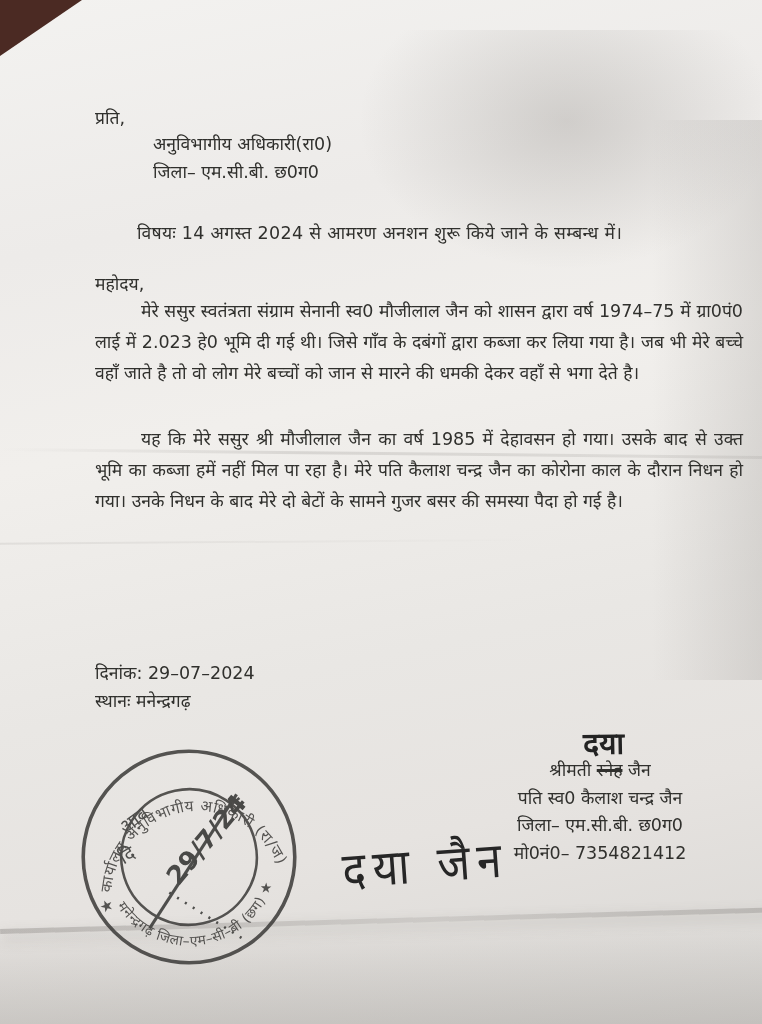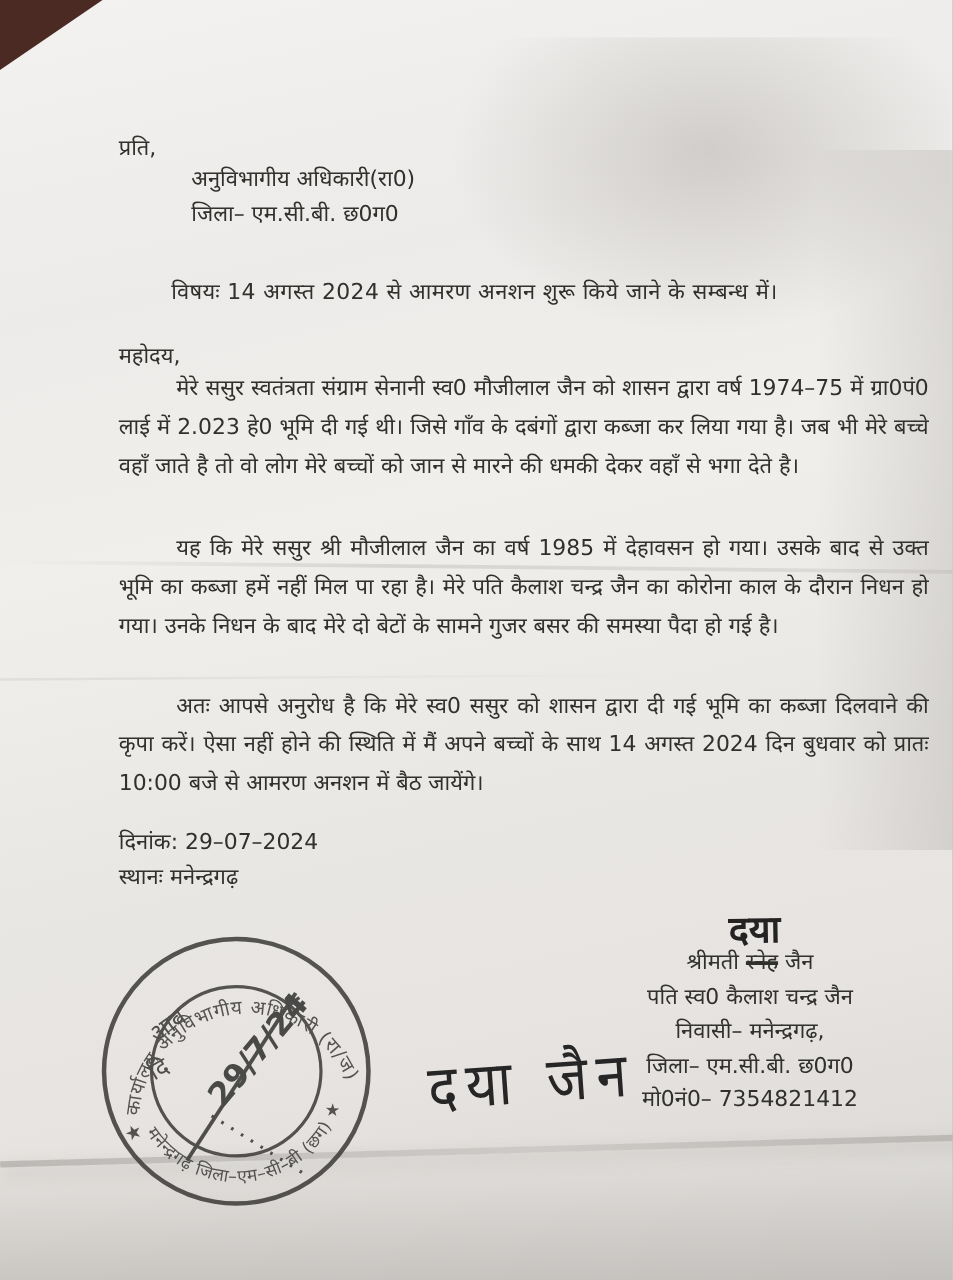--- a/index.html
+++ b/index.html
@@ -88,33 +88,31 @@
     <div>अनुविभागीय अधिकारी(रा0)</div>
     <div>जिला– एम.सी.बी. छ0ग0</div>
   </div>
 
   <div class="t subject">विषयः 14 अगस्त 2024 से आमरण अनशन शुरू किये जाने के सम्बन्ध में।</div>
 
   <div class="t greeting">महोदय,</div>
 
   <div class="t para para-1">मेरे ससुर स्वतंत्रता संग्राम सेनानी स्व0 मौजीलाल जैन को शासन द्वारा वर्ष 1974–75 में ग्रा0पं0 लाई में 2.023 हे0 भूमि दी गई थी। जिसे गॉंव के दबंगों द्वारा कब्जा कर लिया गया है। जब भी मेरे बच्चे वहॉं जाते है तो वो लोग मेरे बच्चों को जान से मारने की धमकी देकर वहॉं से भगा देते है।</div>
   <div class="t para para-2">यह कि मेरे ससुर श्री मौजीलाल जैन का वर्ष 1985 में देहावसन हो गया। उसके बाद से उक्त भूमि का कब्जा हमें नहीं मिल पा रहा है। मेरे पति कैलाश चन्द्र जैन का कोरोना काल के दौरान निधन हो गया। उनके निधन के बाद मेरे दो बेटों के सामने गुजर बसर की समस्या पैदा हो गई है।</div>
-  <div class="t para para-3">अतः आपसे अनुरोध है कि मेरे स्व0 ससुर को शासन द्वारा दी गई भूमि का कब्जा दिलवाने की कृपा करें। ऐसा नहीं होने की स्थिति में मैं अपने बच्चों के साथ 14 अगस्त 2024 दिन बुधवार को प्रातः 10:00 बजे से आमरण अनशन में बैठ जायेंगे।</div>
 
   <div class="t dateline">दिनांक: 29–07–2024</div>
   <div class="t placeline">स्थानः मनेन्द्रगढ़</div>
 
   <div class="t sig-col">
     <div>
       <span>श्रीमती</span>
       <span class="struck">स्नेह</span>
       <span>जैन</span>
     </div>
     <div>पति स्व0 कैलाश चन्द्र जैन</div>
-    <div>निवासी– मनेन्द्रगढ़,</div>
     <div>जिला– एम.सी.बी. छ0ग0</div>
     <div>मो0नं0– 7354821412</div>
   </div>
 
   <div class="t hand hand-daya">दया</div>
   <div class="hand hand-signature">दया जैन</div>
 
   <svg class="stamp" viewBox="-112 -112 224 224">
     <circle r="103" fill="none" stroke="#403f3d" stroke-width="3.5"></circle>
     <circle r="66" fill="none" stroke="#403f3d" stroke-width="2.5"></circle>

